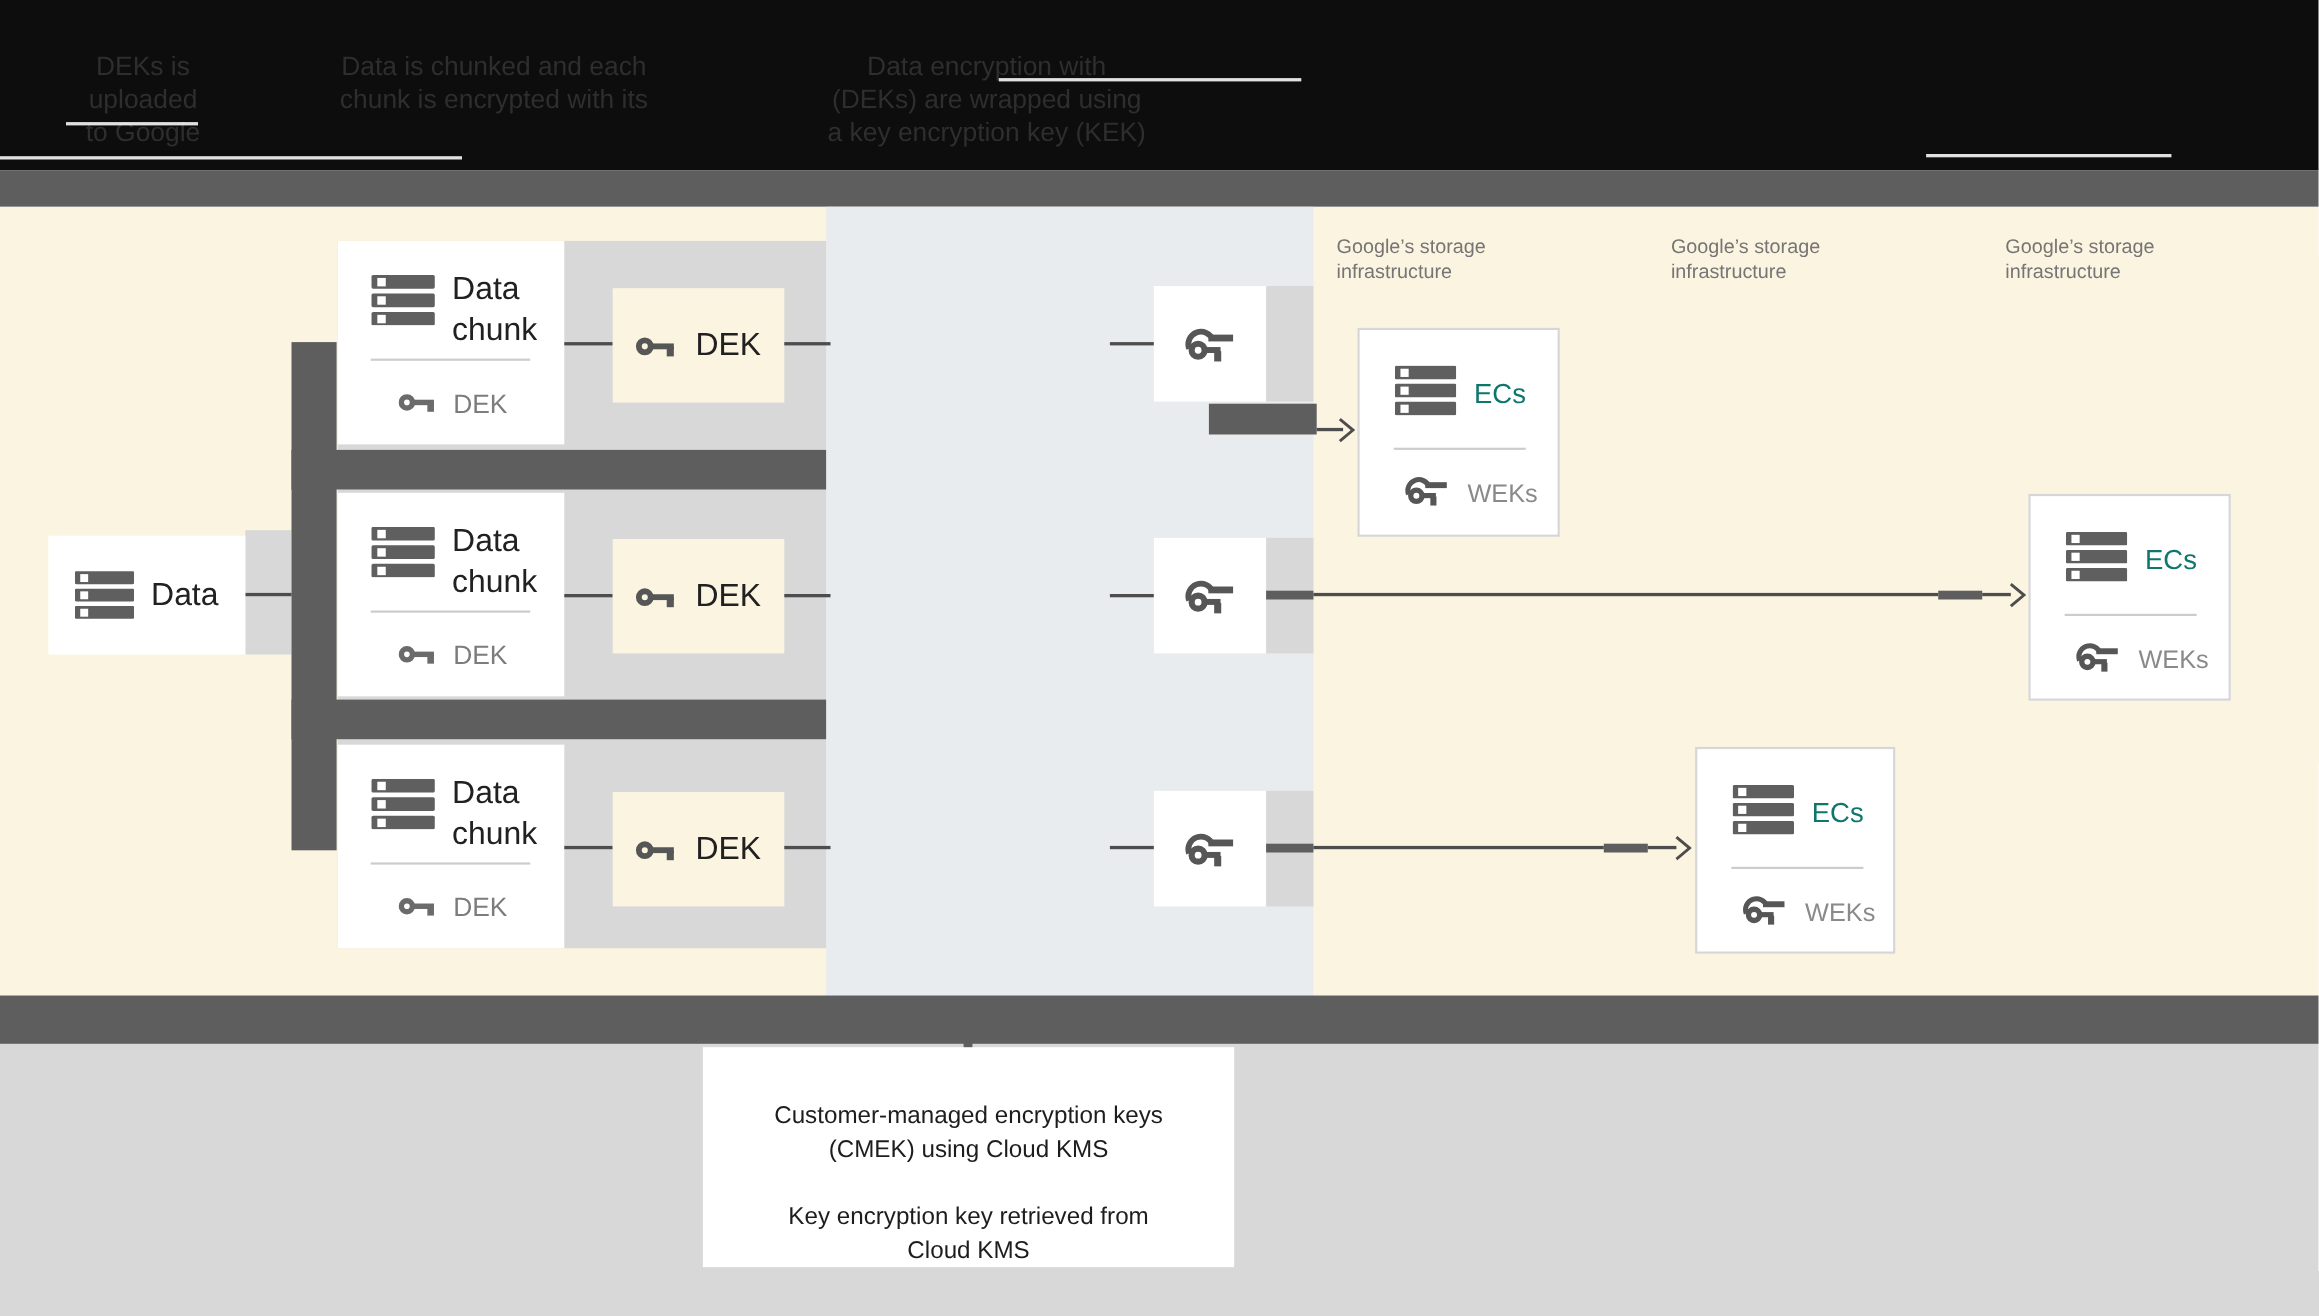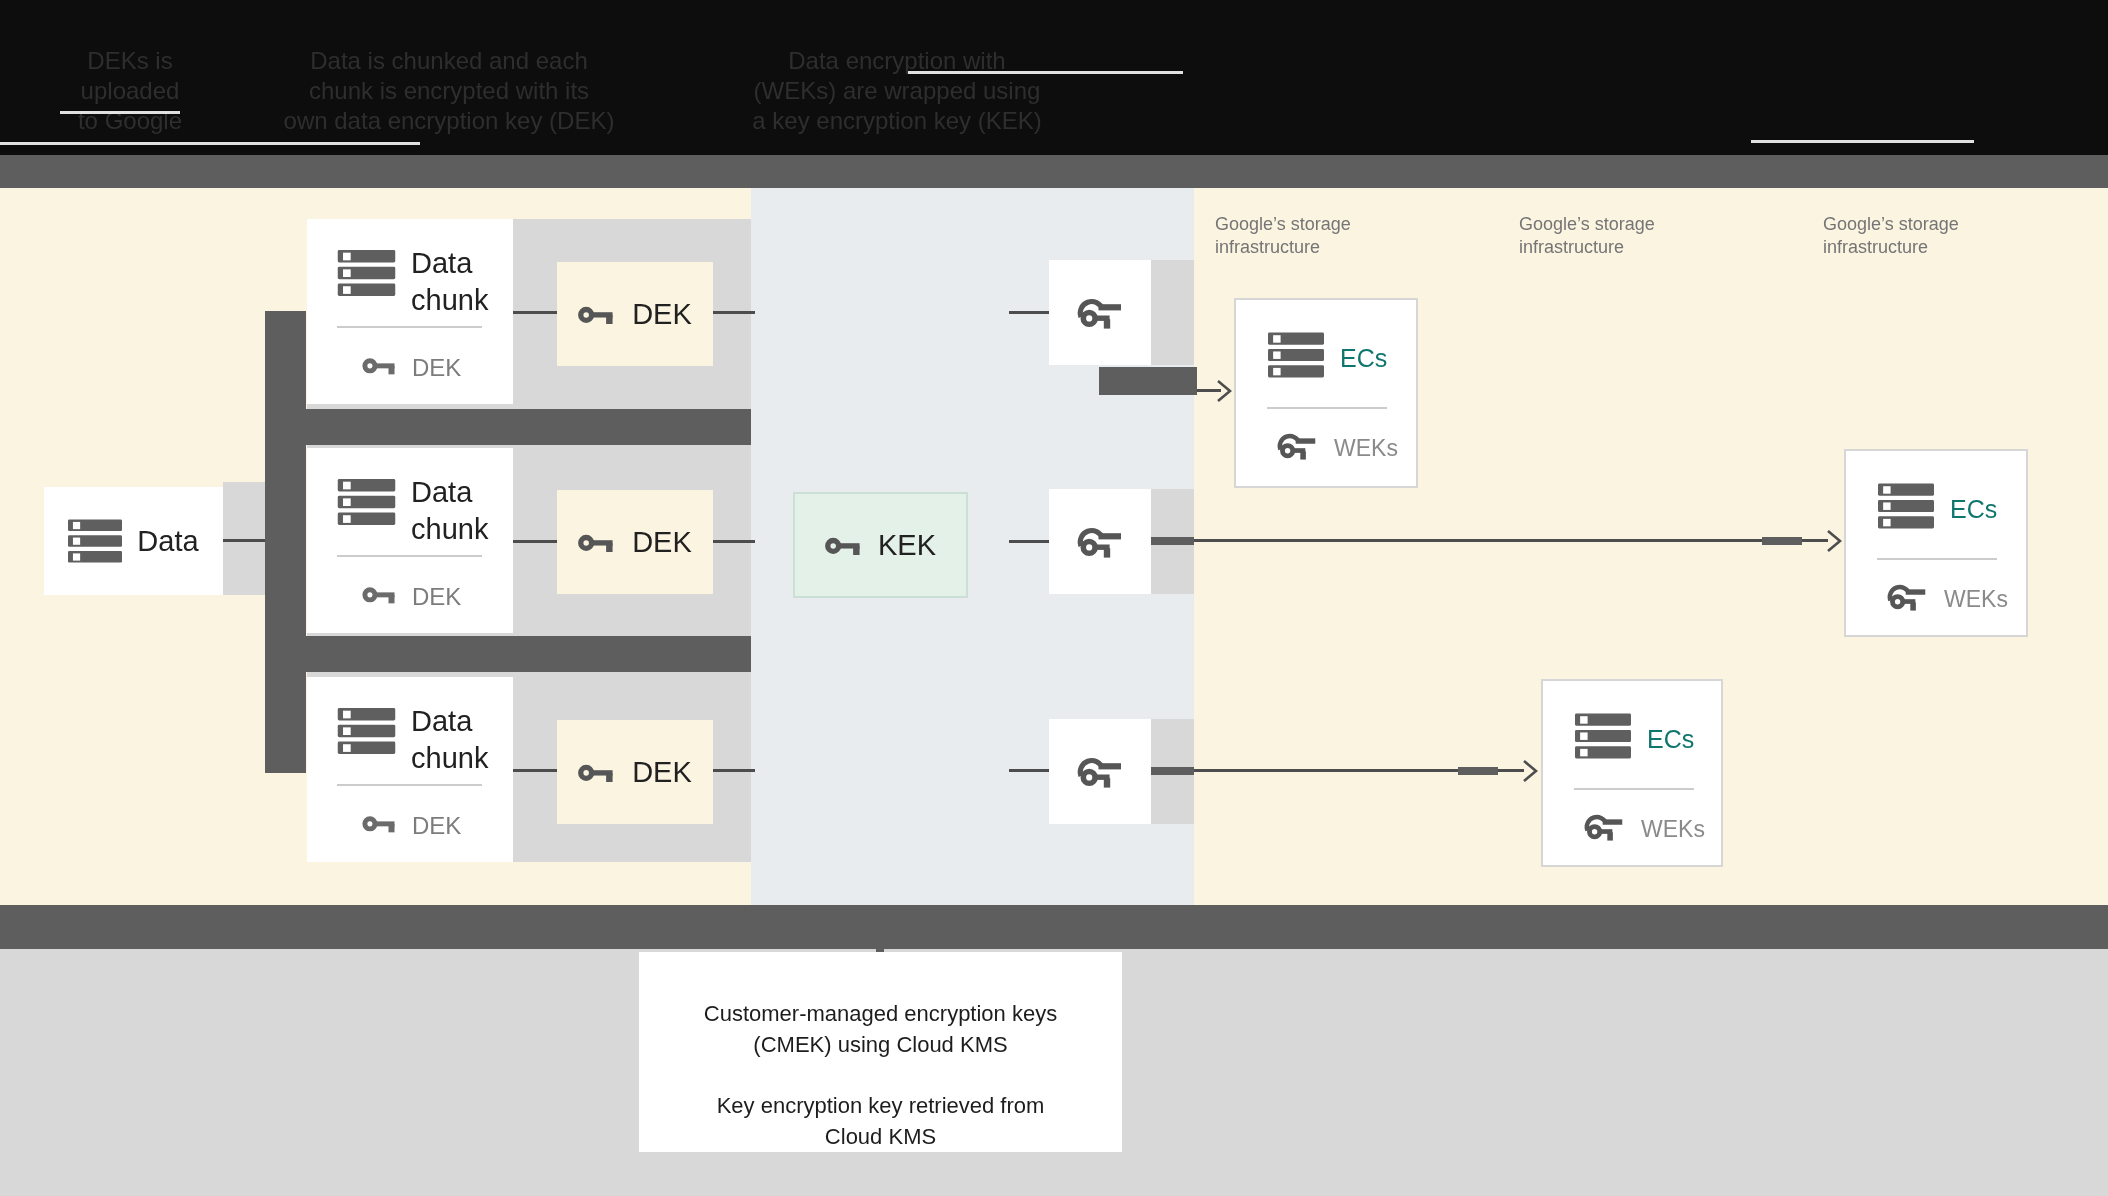--- a/index.html
+++ b/index.html
@@ -82,25 +82,24 @@
 
   <div class="abs hdr">
     <div class="hdr-col" style="left:10px;top:46px;width:240px;">
       <div>DEKs is</div>
       <div>uploaded</div>
       <div>to Google</div>
     </div>
     <div class="hdr-col" style="left:259px;top:46px;width:380px;">
       <div>Data is chunked and each</div>
       <div>chunk is encrypted with its</div>
-      <div>own data encryption key (DEK)</div>
     </div>
     <div class="hdr-col" style="left:707px;top:46px;width:380px;">
       <div>Data encryption with</div>
-      <div>(WEKs) are wrapped using</div>
+      <div>(DEKs) are wrapped using</div>
       <div>a key encryption key (KEK)</div>
     </div>
     <div class="streak" style="left:0;top:142px;width:420px;"></div>
     <div class="streak" style="left:60px;top:111px;width:120px;"></div>
     <div class="streak" style="left:908px;top:71px;width:275px;"></div>
     <div class="streak" style="left:1751px;top:140px;width:223px;"></div>
   </div>
 
   <div class="abs gray-bar" style="left:0;top:155px;width:2108px;height:33px;"></div>
   <div class="abs beige-band" style="left:0;top:188px;width:2108px;height:717px;"></div>
@@ -189,26 +188,20 @@
     <span class="icon" style="color:#565656;"><svg width="38" height="25">
           <use href="#ic-key"></use>
         </svg></span>
     <span class="chip-label">DEK</span>
   </div>
 
   <div class="abs conn" style="left:713px;top:311px;width:42px;height:3px;"></div>
   <div class="abs conn" style="left:713px;top:540px;width:42px;height:3px;"></div>
   <div class="abs conn" style="left:713px;top:769px;width:42px;height:3px;"></div>
 
-  <div class="abs kek-chip" style="left:793px;top:492px;width:175px;height:106px;">
-    <span class="icon" style="color:#565656;"><svg width="38" height="25">
-          <use href="#ic-key"></use>
-        </svg></span>
-    <span class="chip-label">KEK</span>
-  </div>
 
   <div class="abs conn" style="left:1009px;top:311px;width:40px;height:3px;"></div>
   <div class="abs conn" style="left:1009px;top:540px;width:40px;height:3px;"></div>
   <div class="abs conn" style="left:1009px;top:769px;width:40px;height:3px;"></div>
 
   <div class="abs band-gray" style="left:1151px;top:260px;width:43px;height:105px;"></div>
   <div class="abs band-gray" style="left:1151px;top:489px;width:43px;height:105px;"></div>
   <div class="abs band-gray" style="left:1151px;top:719px;width:43px;height:105px;"></div>
 
   <div class="abs key-sq" style="left:1049px;top:260px;width:102px;height:105px;">

